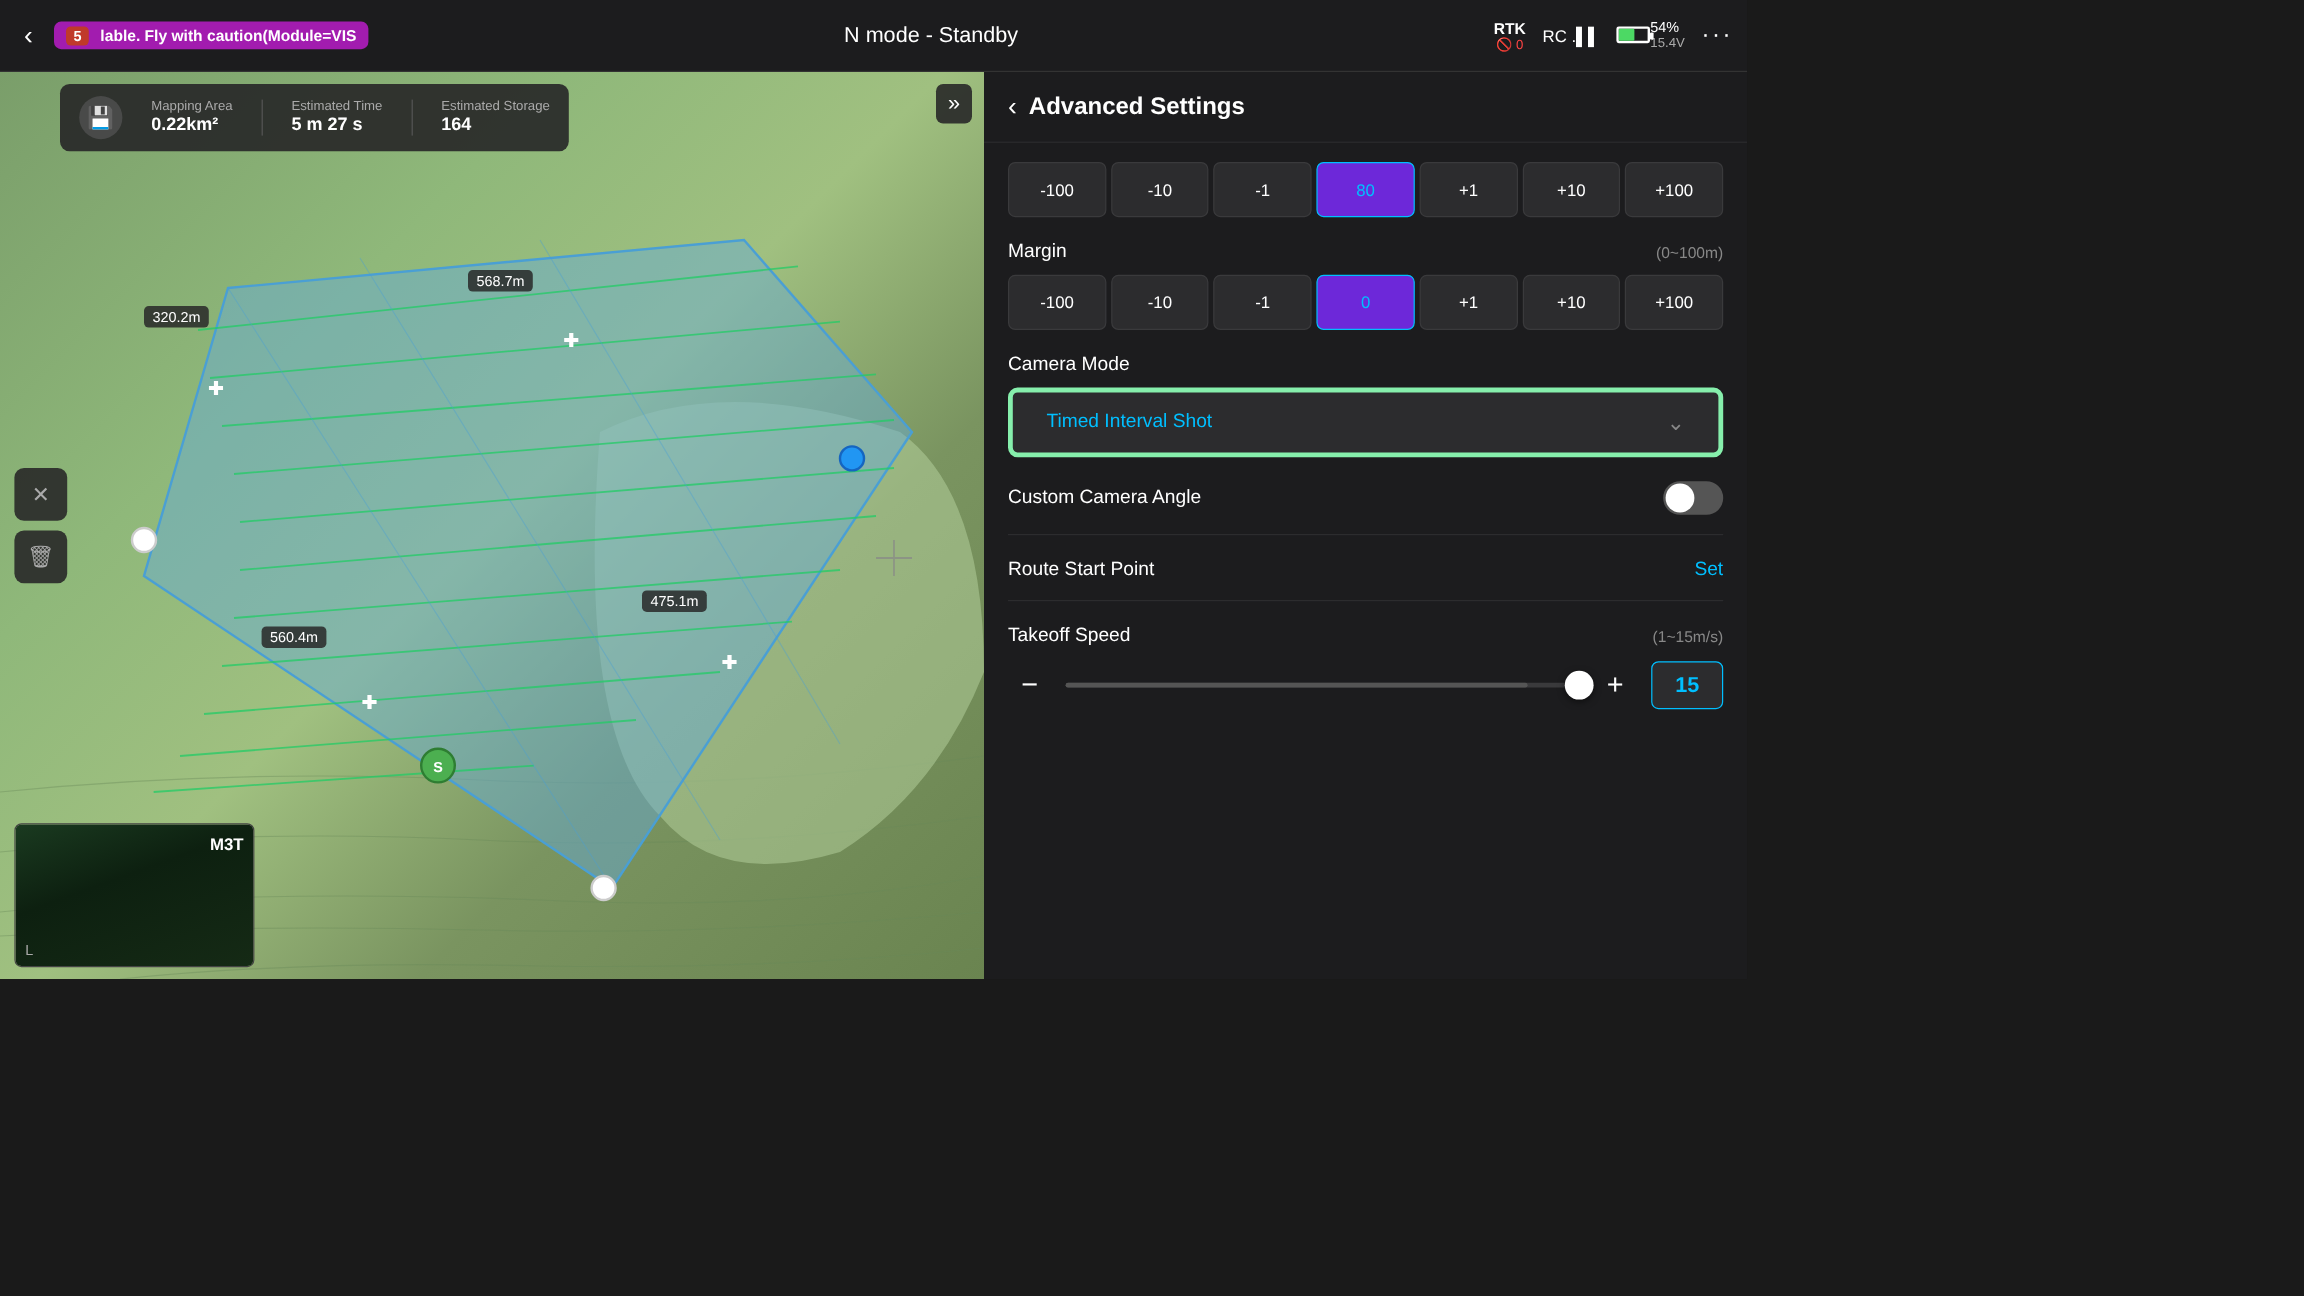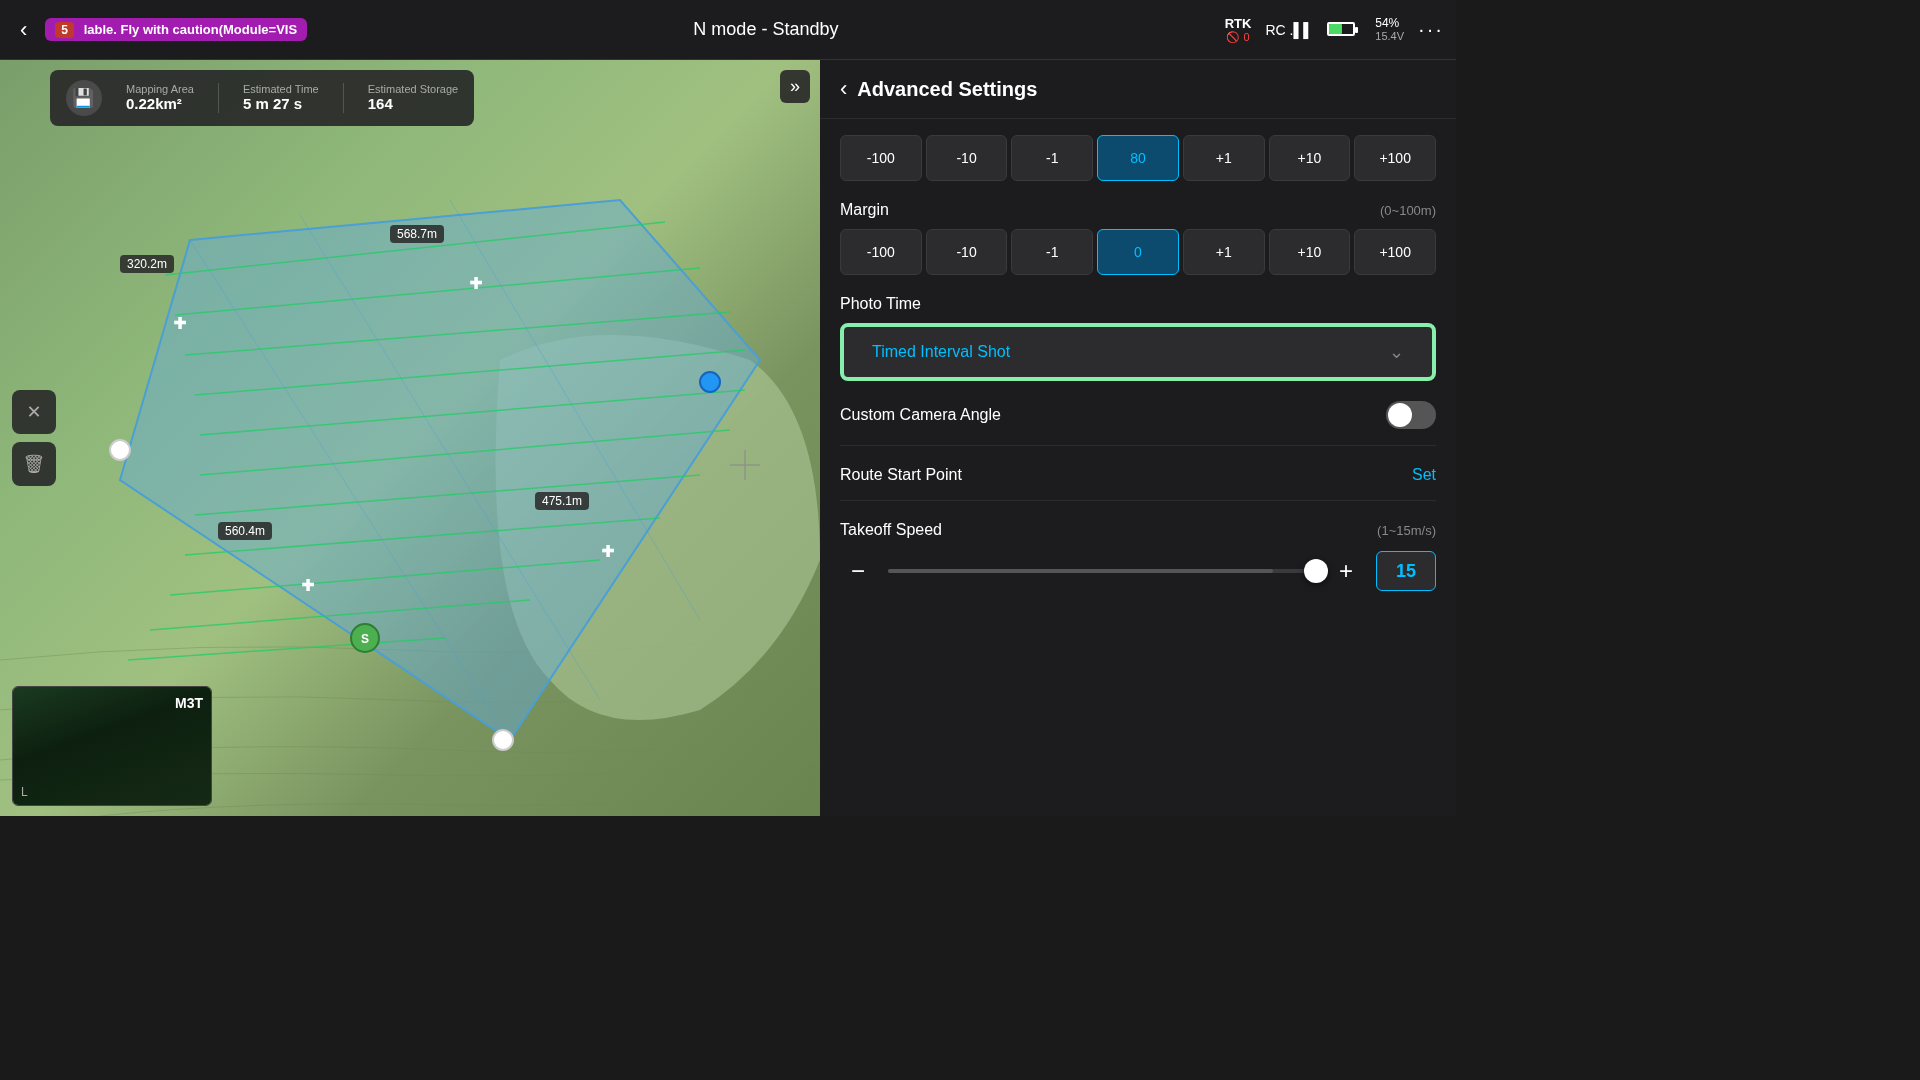--- a/index.html
+++ b/index.html
@@ -59,21 +59,21 @@
     .rtk-block {
       display: flex;
       flex-direction: column;
       align-items: center;
       font-size: 11px;
     }
     .rc-signal { font-size: 14px; color: #fff; }
     .battery-block {
       display: flex;
       align-items: center;
-      gap: 20px;
+      gap: 0;
       font-size: 13px;
       color: #fff;
       justify-content: flex-end;
     }
     .battery-icon {
       width: 28px;
       height: 14px;
       border: 2px solid #fff;
       border-radius: 2px;
       position: relative;
@@ -307,21 +307,21 @@
       border: 1px solid #3a3a3c;
       color: #fff;
       font-size: 14px;
       text-align: center;
       border-radius: 6px;
       cursor: pointer;
     }
     .adj-btn.active {
       color: #00bfff;
       border-color: #00bfff;
-      background: #0c4a6e;
+      background: #6d28d9;
     }
 
     
     .section-row {
       display: flex;
       align-items: center;
       justify-content: space-between;
       margin-bottom: 10px;
       margin-top: 4px;
     }
@@ -640,21 +640,21 @@
         <div class="adj-btn">-100</div>
         <div class="adj-btn">-10</div>
         <div class="adj-btn">-1</div>
         <div class="adj-btn active">0</div>
         <div class="adj-btn">+1</div>
         <div class="adj-btn">+10</div>
         <div class="adj-btn">+100</div>
       </div>
 
       <div class="section-row">
-        <span class="section-label">Photo Time</span>
+        <span class="section-label">Camera Mode</span>
       </div>
       <div class="dropdown-select">
         <span>Timed Interval Shot</span>
         <span class="dropdown-arrow">⌄</span>
       </div>
 
       <div class="toggle-row">
         <span class="toggle-label">Custom Camera Angle</span>
         <div class="toggle">
           <div class="toggle-thumb"></div>

